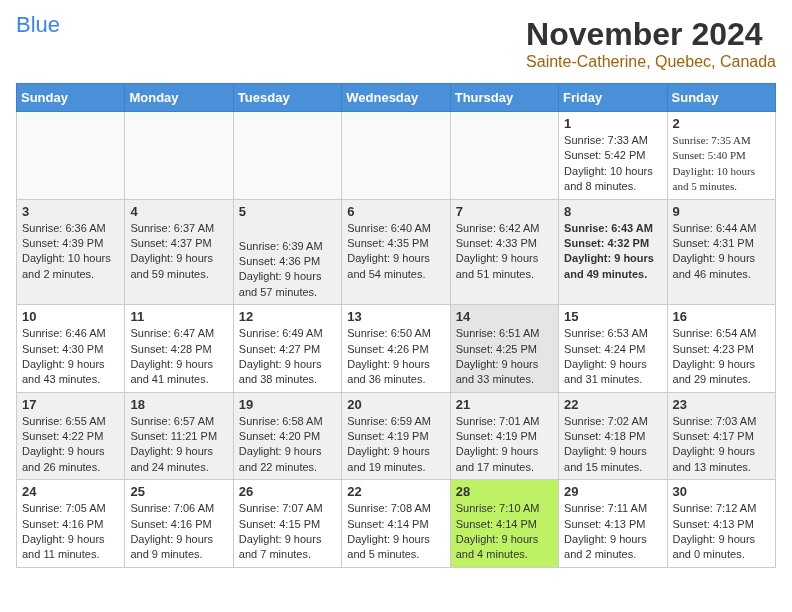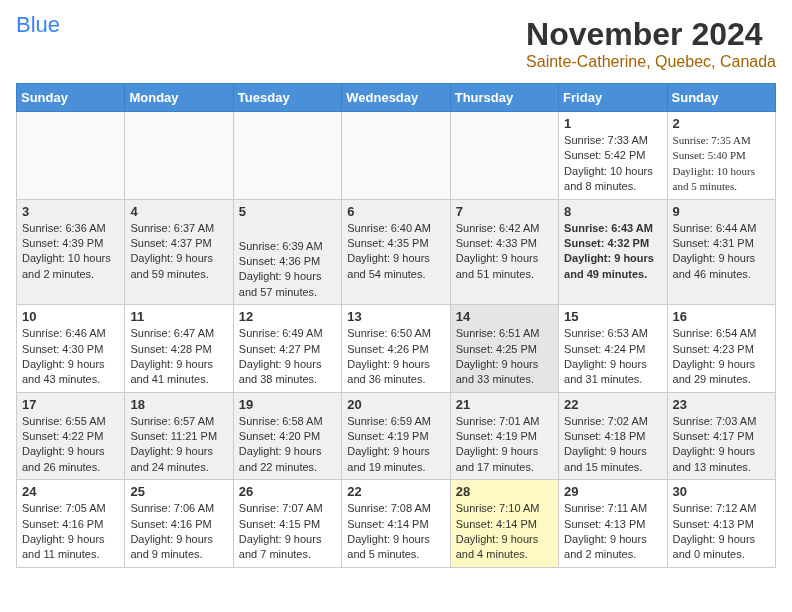--- a/index.html
+++ b/index.html
@@ -274,21 +274,21 @@
           <div class="day-info" style="white-space: pre-line;">Sunrise: 7:07 AM
 Sunset: 4:15 PM
 Daylight: 9 hours and 7 minutes.</div>
         </td>
         <td style="background: rgb(255, 255, 255);">
           <span class="day-number">22</span>
           <div class="day-info" style="white-space: pre-line;">Sunrise: 7:08 AM
 Sunset: 4:14 PM
 Daylight: 9 hours and 5 minutes.</div>
         </td>
-        <td style="background: #fef9c3; margin-left: 24px;">
+        <td style="background: #bef264; margin-left: 24px;">
           <span class="day-number">28</span>
           <div class="day-info" style="white-space: pre-line;">Sunrise: 7:10 AM
 Sunset: 4:14 PM
 Daylight: 9 hours and 4 minutes.</div>
         </td>
         <td style="background: rgb(255, 255, 255);">
           <span class="day-number">29</span>
           <div class="day-info" style="white-space: pre-line;">Sunrise: 7:11 AM
 Sunset: 4:13 PM
 Daylight: 9 hours and 2 minutes.</div>

